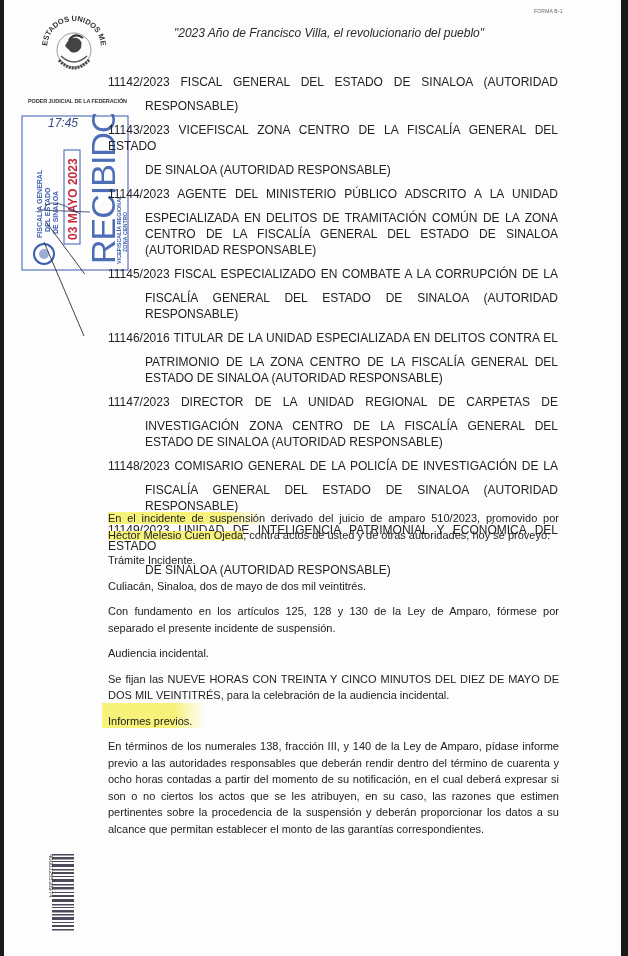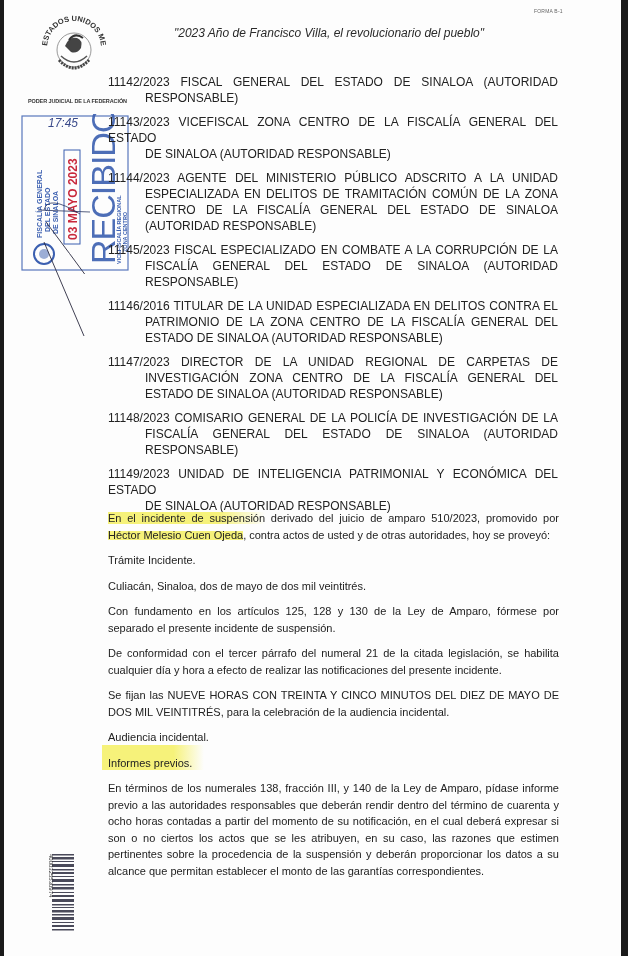--- a/index.html
+++ b/index.html
@@ -37,21 +37,21 @@
     font-size: 12px; font-style: italic; color: #3a4a8a;
   }
   .stamp {
     position: absolute; left: 16px; top: 114px; width: 110px; height: 160px;
   }
   .entries { position: absolute; left: 104px; top: 74px; width: 450px; }
   .entry {
     font-size: 12px; line-height: 16px; color: #222;
     text-align: justify; margin-bottom: 8px;
   }
-  .entry .rest { display: block; padding-left: 37px; }
+  .entry .rest { display: block; padding-left: 37px; margin-top: 8px; }
   .entry .first { display: block; text-align: justify; text-align-last: justify; }
   .body-text { position: absolute; left: 104px; top: 510px; width: 451px; }
   .para {
     font-size: 11px; line-height: 16.5px; color: #222;
     text-align: justify; margin-bottom: 9px;
   }
   .hl { background: linear-gradient(transparent 20%, #f6f27a 20%, #f6f27a 90%, transparent 90%); margin-top: 8px; }
   .hl-fade { background: linear-gradient(90deg, #f6f27a 0%, #f6f27a 70%, rgba(246,242,122,0) 100%); margin-top: 24px; }
   .barcode {
     position: absolute; left: 34px; top: 850px; width: 40px; height: 100px;
@@ -160,23 +160,22 @@
     </div>
   </div>
 
   <div class="body-text">
     <p class="para">
       <span class="hl-fade">En el incidente de suspensión</span><span> derivado del juicio de amparo 510/2023, promovido por </span><span class="hl">Héctor Melesio Cuen Ojeda</span><span>, contra actos de usted y de otras autoridades, hoy se proveyó:</span>
     </p>
     <p class="para">Trámite Incidente.</p>
     <p class="para">Culiacán, Sinaloa, dos de mayo de dos mil veintitrés.</p>
     <p class="para">Con fundamento en los artículos 125, 128 y 130 de la Ley de Amparo, fórmese por separado el presente incidente de suspensión.</p>
-    <p class="para">De conformidad con el tercer párrafo del numeral 21 de la citada legislación, se habilita cualquier día y hora a efecto de realizar las notificaciones del presente incidente.</p>
+    <p class="para">Audiencia incidental.</p>
     <p class="para">Se fijan las NUEVE HORAS CON TREINTA Y CINCO MINUTOS DEL DIEZ DE MAYO DE DOS MIL VEINTITRÉS, para la celebración de la audiencia incidental.</p>
-    <p class="para">Audiencia incidental.</p>
     <p class="para" style="margin-left:-6px;"><span class="hl-fade" style="padding:12px 12px 1px 6px;">Informes previos.</span></p>
     <p class="para">En términos de los numerales 138, fracción III, y 140 de la Ley de Amparo, pídase informe previo a las autoridades responsables que deberán rendir dentro del término de cuarenta y ocho horas contadas a partir del momento de su notificación, en el cual deberá expresar si son o no ciertos los actos que se les atribuyen, en su caso, las razones que estimen pertinentes sobre la procedencia de la suspensión y deberán proporcionar los datos a su alcance que permitan establecer el monto de las garantías correspondientes.</p>
   </div>
 
   <svg class="barcode" viewBox="0 0 40 100">
     <g fill="#4a4a5a">
       <rect x="14" y="4" width="22" height="1.5"></rect>
       <rect x="14" y="7" width="22" height="2.5"></rect>
       <rect x="14" y="11" width="22" height="1"></rect>
       <rect x="14" y="14" width="22" height="3"></rect>

